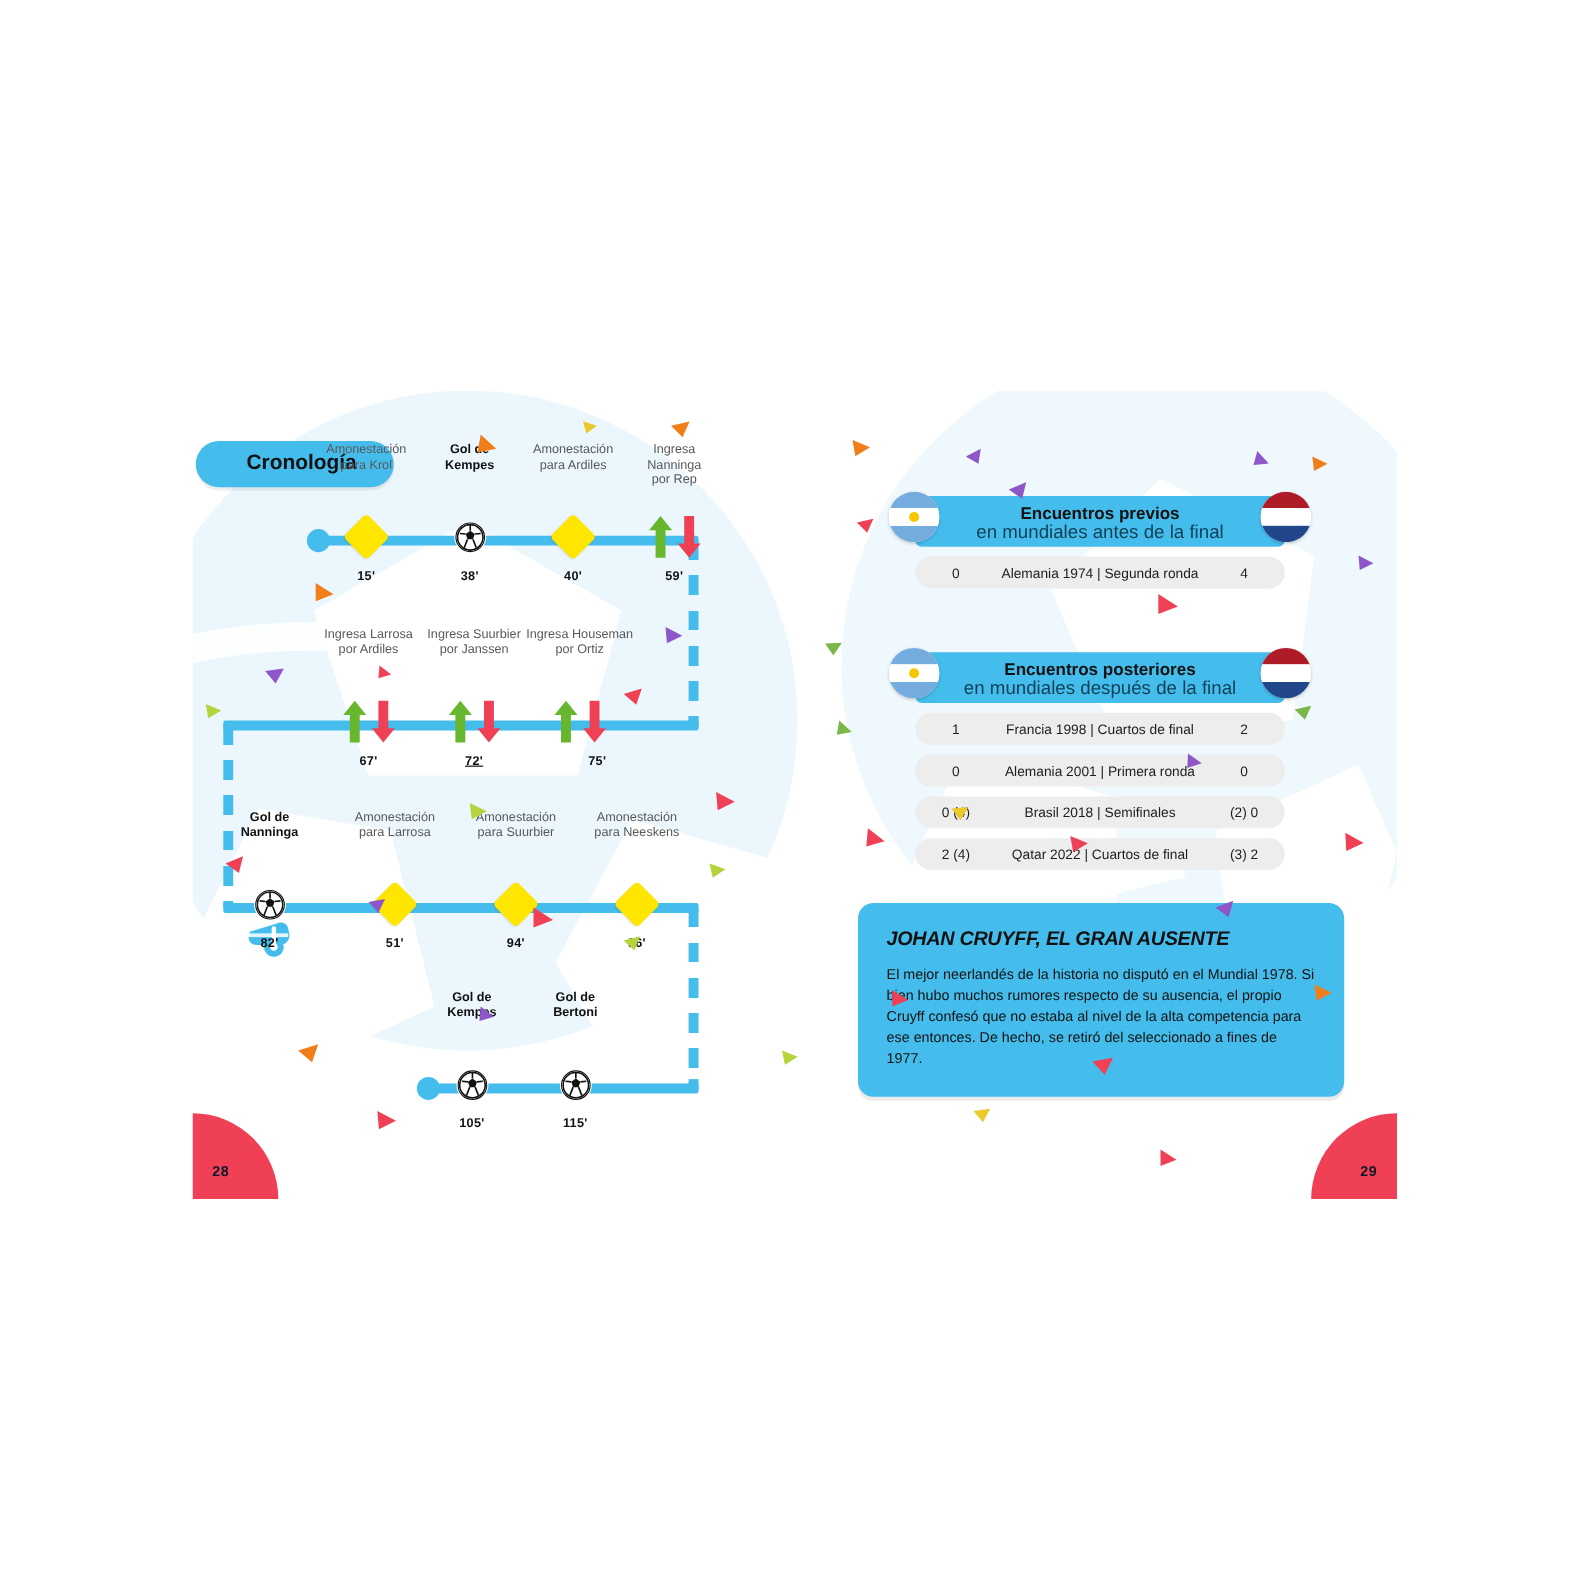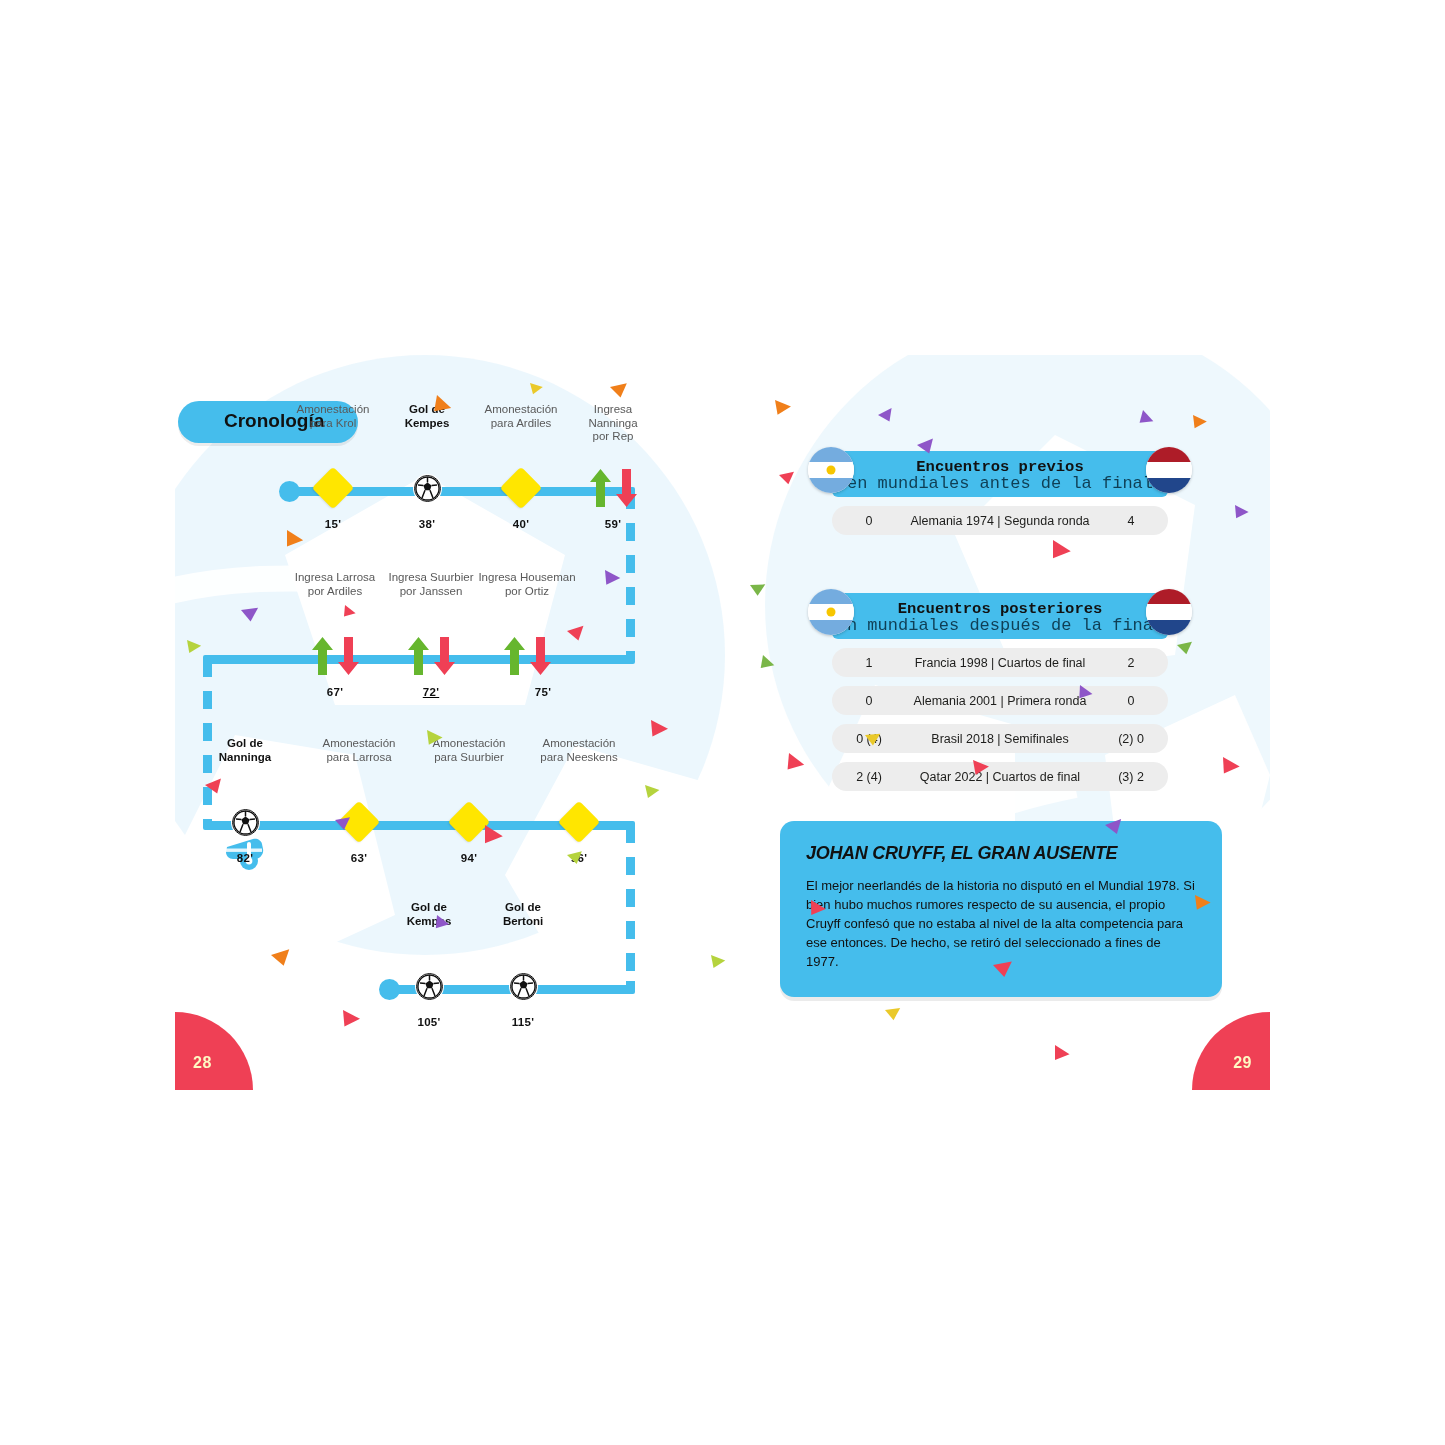--- a/index.html
+++ b/index.html
@@ -17,21 +17,21 @@
     position:absolute;left:175px;top:355px;width:1095px;height:735px;
     background:#ffffff;overflow:hidden;
   }
   .ball-bg{position:absolute;left:0;top:0;width:1095px;height:735px;}
 
   
   .corner{position:absolute;width:78px;height:78px;background:#ef4055;}
   .corner.left{left:0;bottom:0;border-top-right-radius:78px;}
   .corner.right{right:0;bottom:0;border-top-left-radius:78px;}
   .corner .pg{
-    position:absolute;font-weight:bold;font-size:16px;color:#fef9c3;
+    position:absolute;font-weight:bold;font-size:13px;color:#0f172a;
     letter-spacing:.5px;
   }
   .corner.left .pg{left:18px;bottom:18px;}
   .corner.right .pg{right:18px;bottom:18px;}
 
   
   .pill-title{
     position:absolute;left:3px;top:46px;
     background:#45bdec;color:#111;
     font-size:19px;font-weight:bold;
@@ -82,21 +82,20 @@
   }
 
   .whistle{position:absolute;left:48px;top:478px;}
 
   
   .panel{position:absolute;}
   .phead{
     position:relative;height:46px;background:#45bdec;border-radius:6px;
     margin:0 32px;display:flex;flex-direction:column;align-items:center;
     justify-content:center;
-    font-family:Liberation Mono, monospace;
   }
   .phead .t1{font-size:15.5px;font-weight:bold;color:#111;line-height:17px;}
   .phead .t2{font-size:17px;color:#0f3f55;line-height:13px;margin-top:1px;}
   .flag{
     position:absolute;top:-4px;width:46px;height:46px;border-radius:50%;
     overflow:hidden;box-shadow:0 1px 3px rgba(0,0,0,.22);background:#fff;
   }
   .flag.l{left:-24px;} .flag.r{right:-24px;}
   .flag div{height:33.34%;width:100%;}
   .sun{
@@ -321,21 +320,21 @@
           <div class="node" style="left: 184px; top: 382px;">
             <div class="lbl">Amonestación
 para Larrosa</div>
           </div>
           <div class="node" style="left: 184px; top: 444px;">
             <div class="marker">
               <span class="ycard"></span>
             </div>
           </div>
           <div class="node" style="left: 184px; top: 492px;">
-            <div class="min">63'</div>
+            <div class="min">51'</div>
           </div>
           <div class="node" style="left: 294px; top: 382px;">
             <div class="lbl">Amonestación
 para Suurbier</div>
           </div>
           <div class="node" style="left: 294px; top: 444px;">
             <div class="marker">
               <span class="ycard"></span>
             </div>
           </div>

